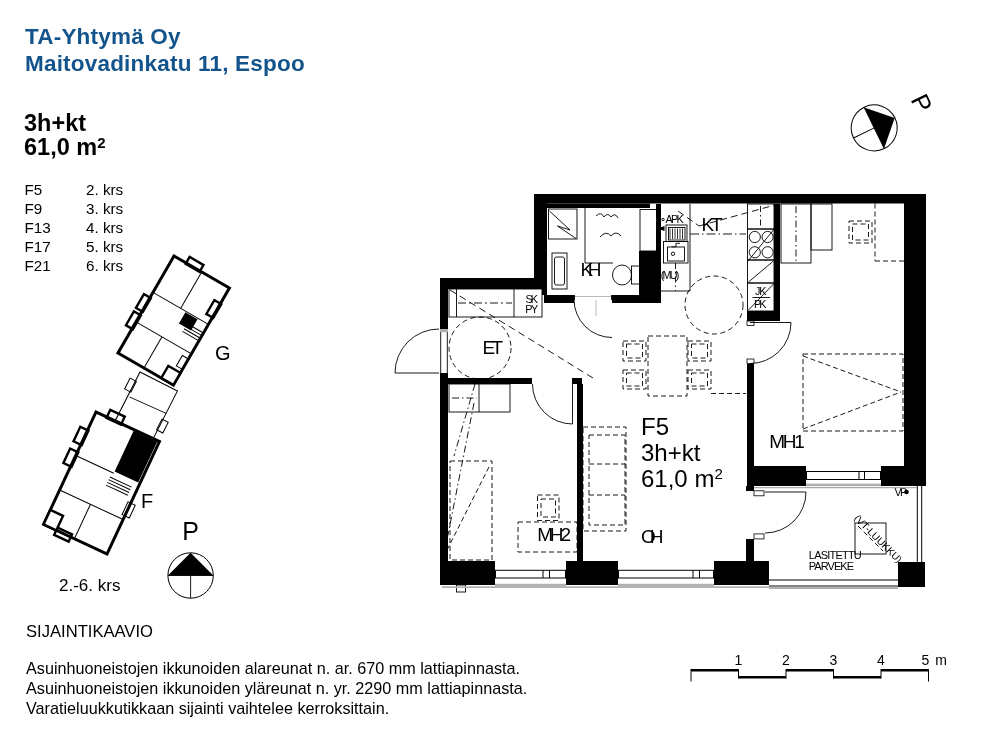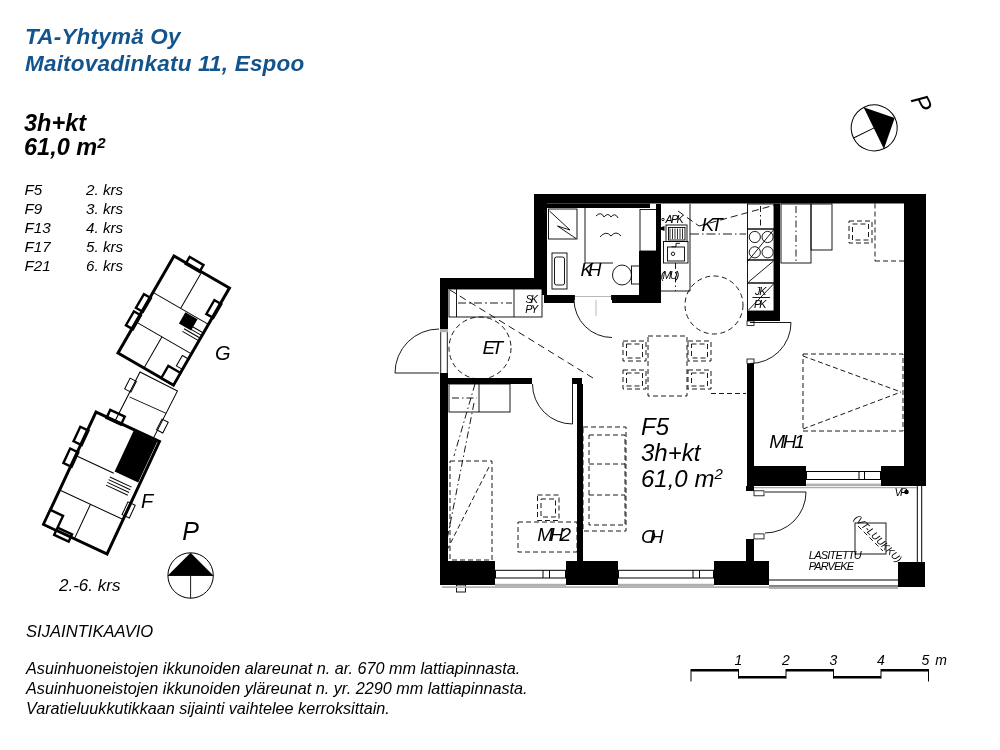--- a/index.html
+++ b/index.html
@@ -1,18 +1,18 @@
 <!DOCTYPE html>
 <html><head>
 <meta charset="utf-8">
 <style>
   html,body{margin:0;padding:0;background:#fff;}
   *{-webkit-font-smoothing:antialiased;}
   #page{position:relative;width:1000px;height:750px;background:#fff;overflow:hidden;
-        font-family:"Liberation Sans",sans-serif;font-style:italic;}
+        font-family:"Liberation Sans",sans-serif;}
   svg{position:absolute;left:0;top:0;}
   text{font-family:"Liberation Sans",sans-serif;}
 </style>
 </head>
 <body>
 <div id="page">
 <svg width="1000" height="750" viewBox="0 0 1000 750">
 <rect x="0" y="0" width="1000" height="750" fill="#ffffff"></rect>
 
 <g>

